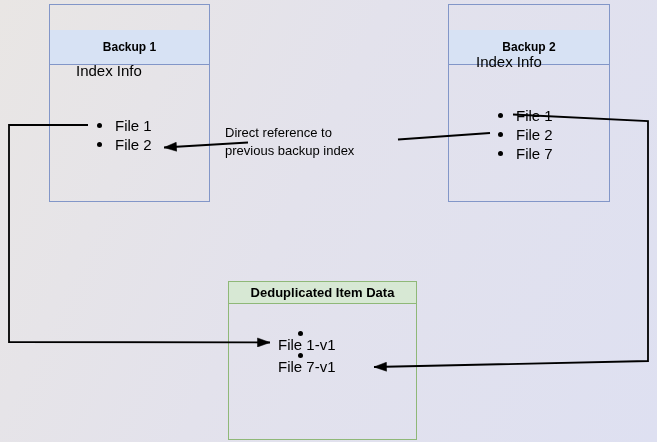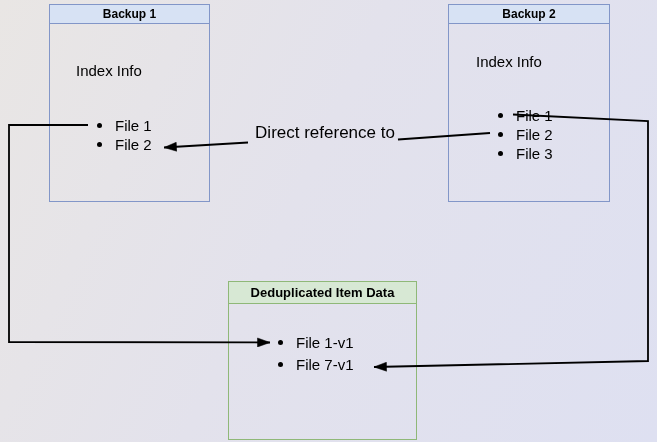--- a/index.html
+++ b/index.html
@@ -25,21 +25,21 @@
     width: 100%;
     border-bottom: 1.5px solid #8296c8;
     display: flex;
     align-items: center;
     justify-content: center;
     font-weight: bold;
     font-size: 12px;
   }
   #backup1-box { left: 49px; top: 4px; width: 161px; height: 198px; }
   #backup2-box { left: 448px; top: 4px; width: 162px; height: 198px; }
-  #backup1-box .box-header, #backup2-box .box-header { height: 19px; background: #d7e2f4; }
+  #backup1-box .box-header, #backup2-box .box-header { height: 35px; background: #d7e2f4; margin-top: 25px; }
   #dedup-box {
     left: 228px; top: 281px; width: 189px; height: 159px;
     border-color: #8fb878;
   }
   #dedup-box .box-header {
     height: 22px; background: #d7e8d4; border-color: #8fb878; font-size: 13px;
   }
   .body-label {
     position: absolute;
     font-size: 15px;
@@ -53,26 +53,26 @@
     flex: none;
     width: 5px; height: 5px;
     border-radius: 50%;
     background: #000;
     margin-right: 13px;
   }
   #backup1-list { left: 97px; top: 116px; }
   #backup1-list .li, #backup2-list .li { height: 19px; }
   #backup2-list { left: 498px; top: 106px; }
   #dedup-list { left: 278px; top: 331px; }
-  #dedup-list .li { height: 22px; }
+  #dedup-list .li { height: 22px; flex-direction: column; }
   #direct-reference-label {
     position: absolute;
     left: 225px; top: 124px; width: 200px;
-    text-align: center;
-    font-size: 17px;
+    text-align: left;
+    font-size: 13px;
     line-height: 18px;
   }
   #arrow-layer {
     position: absolute;
     left: 0; top: 0;
     z-index: 3;
     pointer-events: none;
   }
   .arrow {
     stroke: #000000;
@@ -112,21 +112,21 @@
     <div class="li">
       <span class="dot"></span>
       <span>File 1</span>
     </div>
     <div class="li">
       <span class="dot"></span>
       <span>File 2</span>
     </div>
     <div class="li">
       <span class="dot"></span>
-      <span>File 3</span>
+      <span>File 7</span>
     </div>
   </div>
 
   <div class="box" id="dedup-box">
     <div class="box-header">
       <span>Deduplicated Item Data</span>
     </div>
   </div>
   <div class="bullet-list" id="dedup-list">
     <div class="li">
@@ -134,20 +134,21 @@
       <span>File 1-v1</span>
     </div>
     <div class="li">
       <span class="dot"></span>
       <span>File 7-v1</span>
     </div>
   </div>
 
   <div id="direct-reference-label">
     <div>Direct reference to</div>
+    <div>previous backup index</div>
   </div>
 
   <svg id="arrow-layer" width="657" height="442" viewBox="0 0 657 442">
     <defs>
       <marker id="arrowhead" markerWidth="14" markerHeight="10" refX="13" refY="5" orient="auto" markerUnits="userSpaceOnUse">
         <path d="M0.5,0.5 L13,5 L0.5,9.5 Z" fill="#000000" stroke="#000000" stroke-width="0.5"></path>
       </marker>
     </defs>
     <path class="arrow" d="M490,133 L398,139.5"></path>
     <path class="arrow" d="M248,142.5 L164,147.5" marker-end="url(#arrowhead)"></path>

